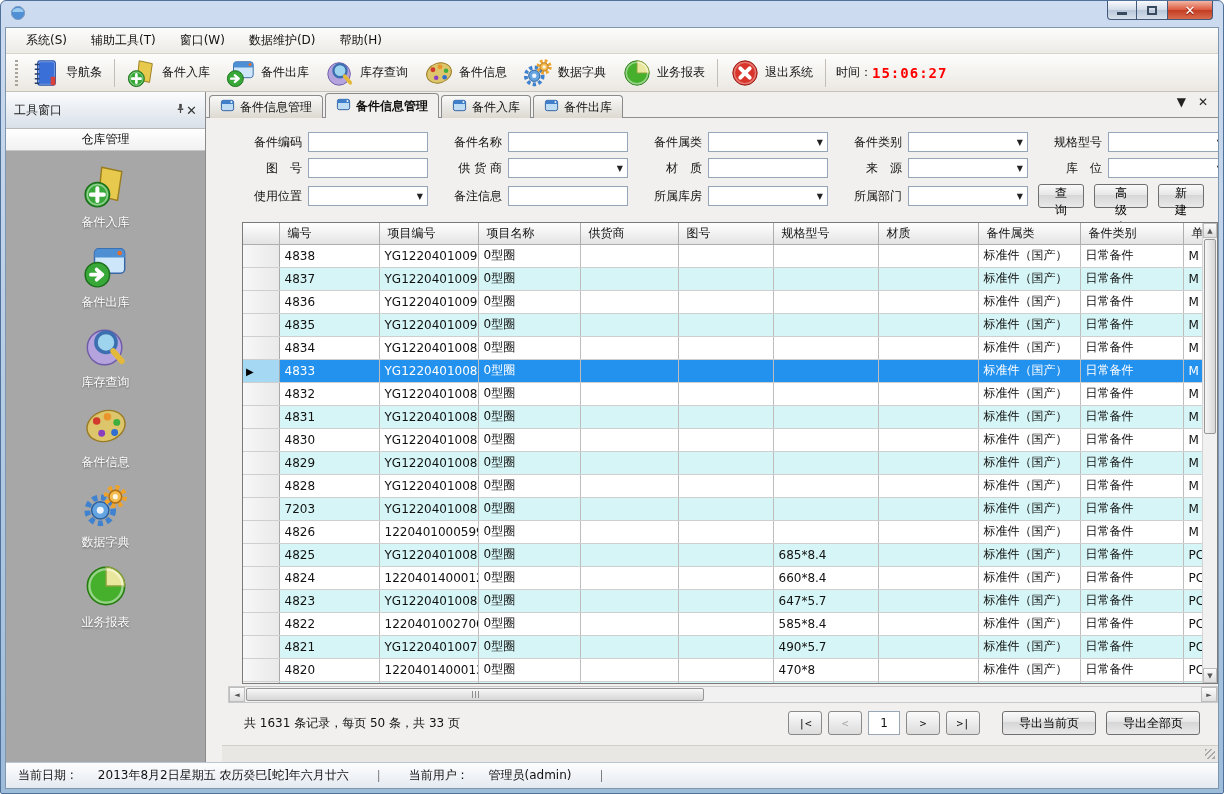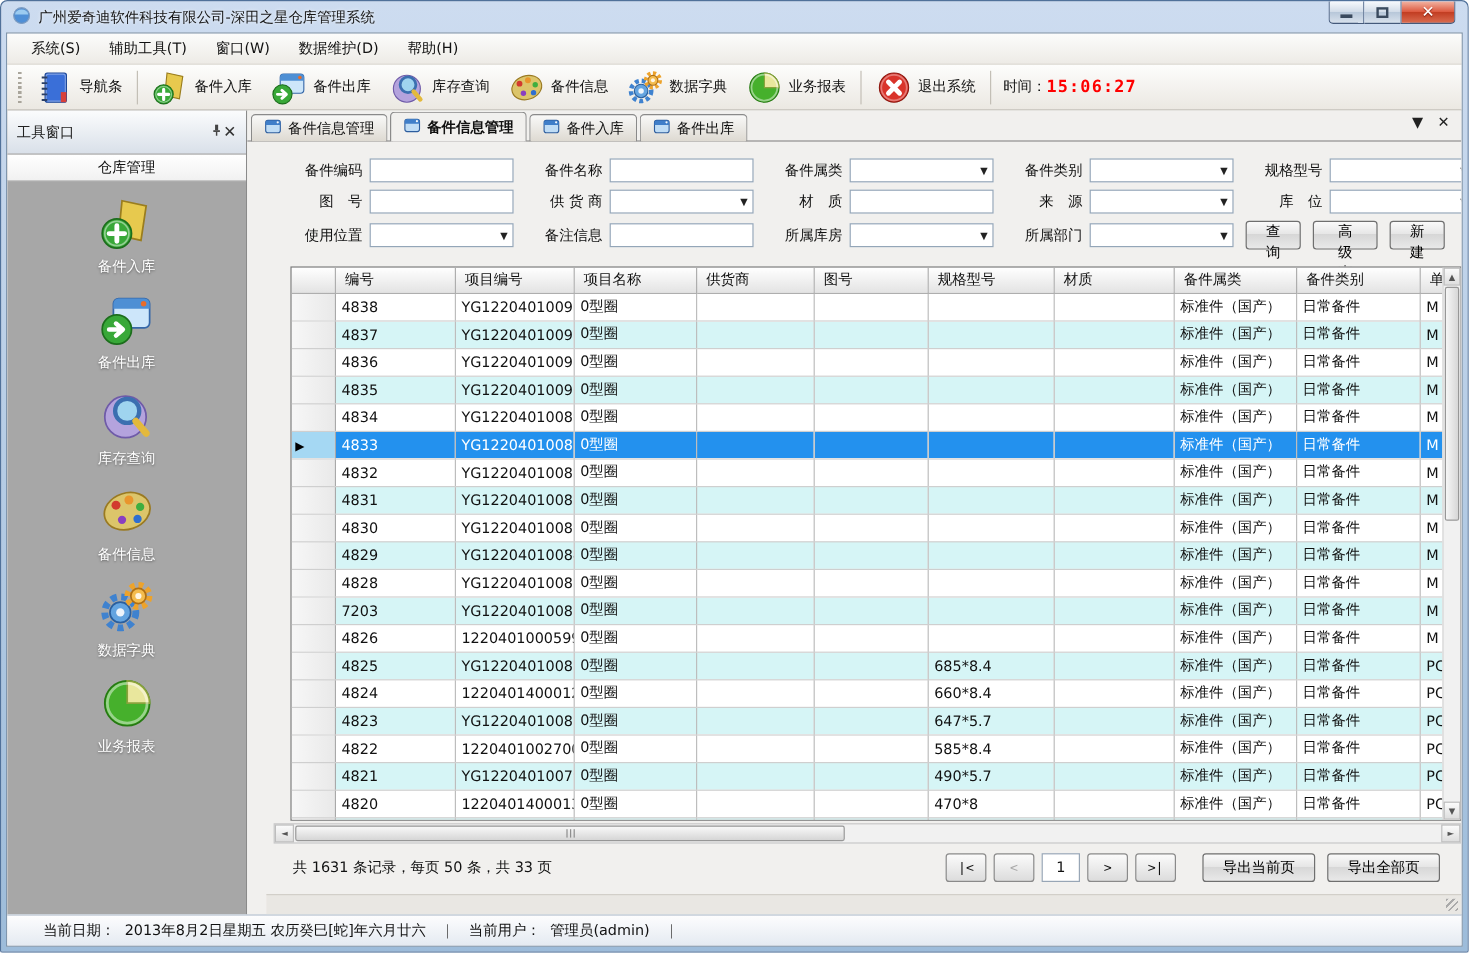--- a/index.html
+++ b/index.html
@@ -123,34 +123,33 @@
             font-family:"DejaVu Sans Mono","Liberation Mono",monospace; font-size:11px; }
   .pg-btn.disabled { color:#a8a8a8; }
   .pg-page { width:32px; height:24px; background:#fff; border:1px solid #98a6b6; text-align:center; line-height:22px; }
   .pg-exports { display:flex; gap:10px; margin-left:16px; }
 
   .strip { flex:1; position:relative; background:#e9e7e3; margin-top:10px; border-top:1px solid #d2cfc9; }
   .grip { position:absolute; right:3px; bottom:3px; width:10px; height:10px;
           background:repeating-linear-gradient(135deg,#aaa 0 1.5px,transparent 1.5px 4px); }
 
   .statusbar { height:26px; background:linear-gradient(#fdfdfe,#e4eaf1); border-top:1px solid #bac6d4;
-               display:flex; align-items:center; padding:0 30px; gap:12px; flex:none; }
+               display:flex; align-items:center; padding:0 12px; gap:24px; flex:none; }
   .statusbar .sep { color:#555; }
 </style>
 </head>
 <body>
 
 <div class="win">
   <div class="titlebar">
     <span id="app-icon"><svg width="16" height="16" viewBox="0 0 16 16">
           <circle cx="8" cy="8" r="6.5" fill="#4f8fd6" stroke="#2a5f9e"></circle>
           <path d="M2.5 7 a5.5 4 0 0 1 11 0" fill="#9ccbf0"></path>
           <circle cx="8" cy="8" r="6.5" fill="none" stroke="rgba(255,255,255,.4)"></circle>
         </svg></span>
-    <span class="title-text">广州爱奇迪软件科技有限公司-深田之星仓库管理系统</span>
     <div class="win-btns">
       <div class="wbtn min">
           <div class="g-min"></div>
         </div>
       <div class="wbtn max">
           <div class="g-max"></div>
         </div>
       <div class="wbtn close">
           <span class="g-close">✕</span>
         </div>

